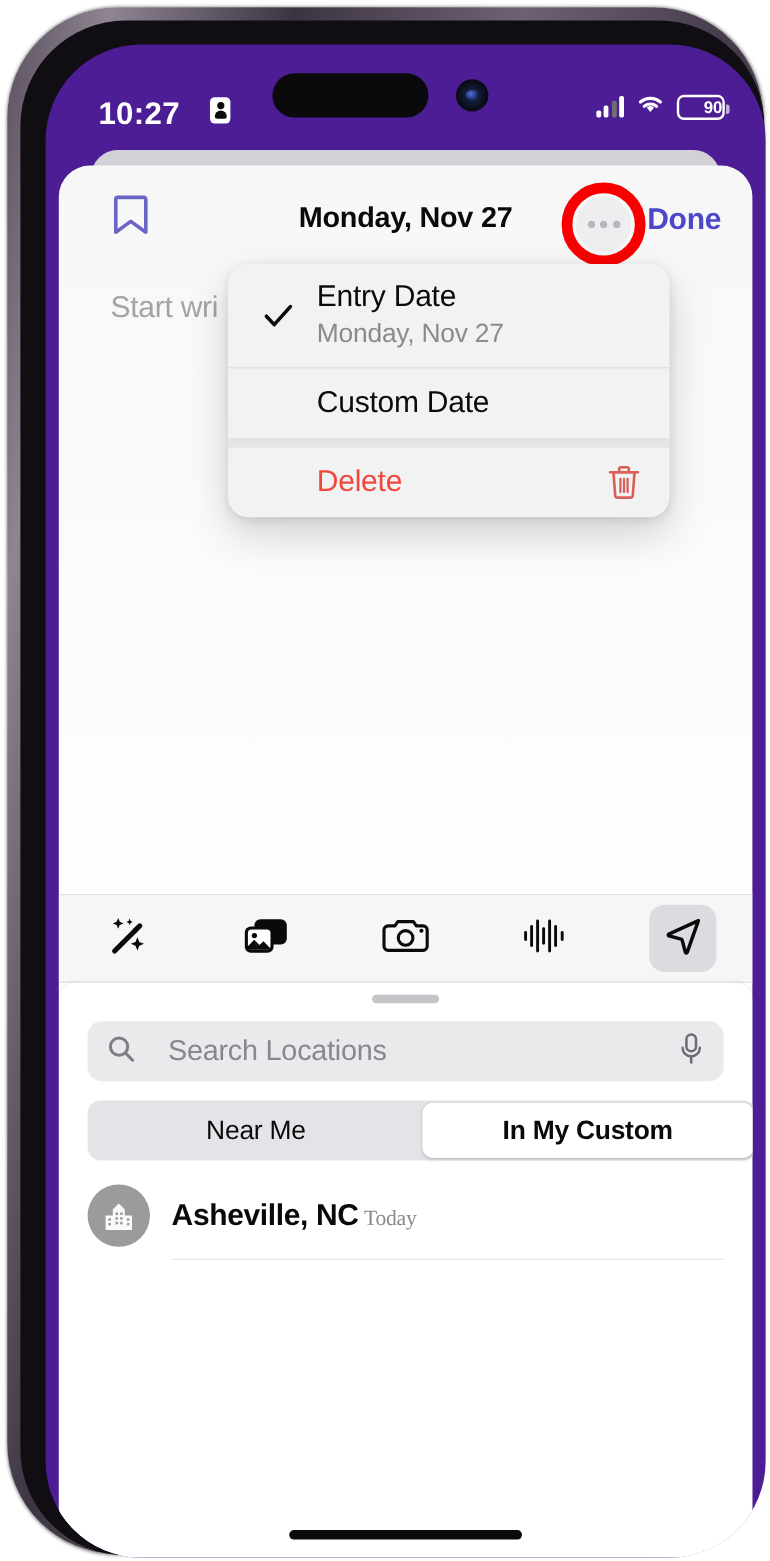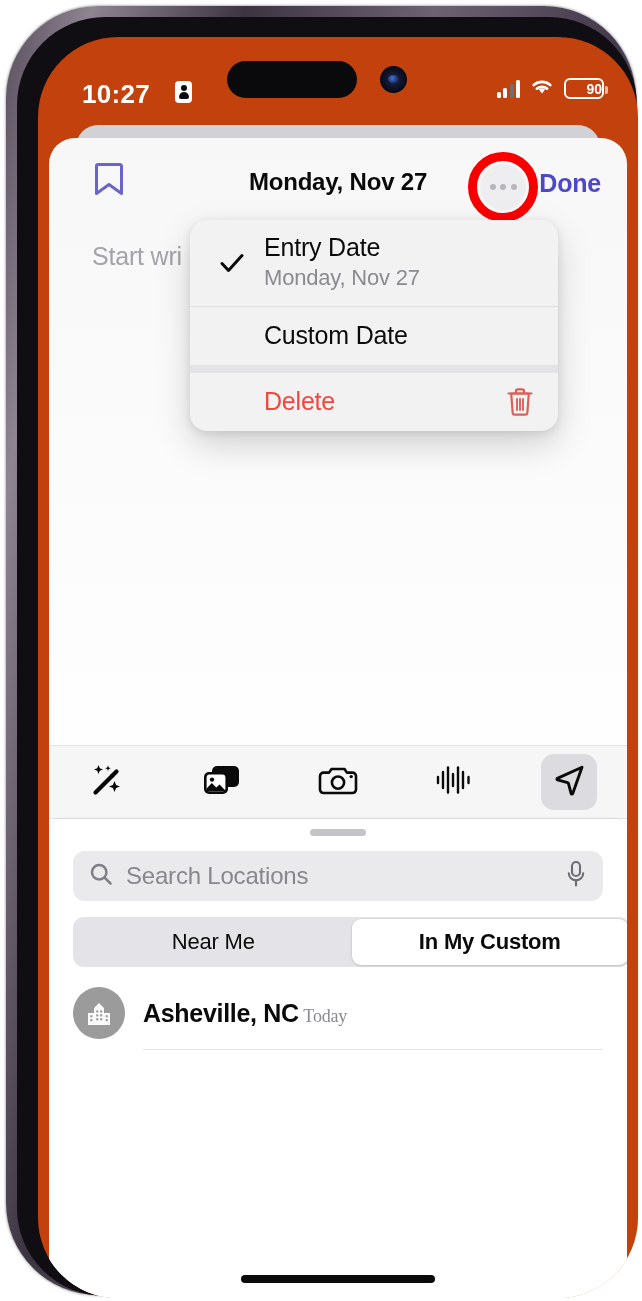--- a/index.html
+++ b/index.html
@@ -33,21 +33,21 @@
     left: 11px; top: 11px;
     width: 620px; height: 1279px;
     border-radius: 88px;
     background: #100d13;
   }
   .phone-screen {
     position: absolute;
     left: 21px; top: 20px;
     width: 600px; height: 1261px;
     border-radius: 80px;
-    background: #c2410c;
+    background: #4c1d95;
     overflow: hidden;
   }
 
   
   .status-bar {
     position: absolute;
     left: 0; top: 0;
     width: 600px; height: 78px;
     color: #ffffff;
   }
@@ -325,21 +325,21 @@
     border-radius: 12px;
     background: #eaeaec;
     display: flex; align-items: center;
     padding: 0 16px;
     cursor: text;
   }
   .search-ph {
     font-size: 24px;
     color: #87878d;
     letter-spacing: -.2px;
-    margin-left: 13px;
+    margin-left: 27px;
     flex: 1;
   }
 
   .seg-control {
     position: absolute;
     left: 24px; top: 98px;
     width: 557px; height: 50px;
     border-radius: 11px;
     background: #e3e3e8;
     display: flex;

